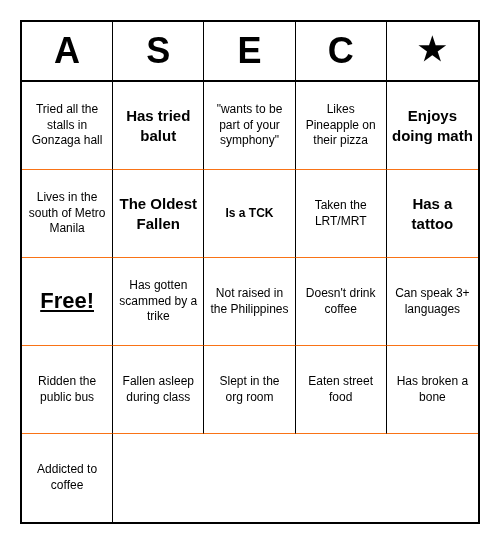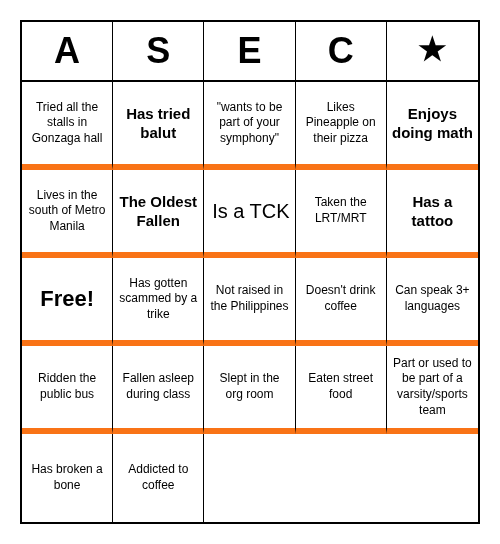--- a/index.html
+++ b/index.html
@@ -34,45 +34,45 @@
     .star-cell {
       font-size: 32px;
     }
     .bingo-grid {
       display: grid;
       grid-template-columns: repeat(5, 1fr);
       grid-template-rows: repeat(5, 1fr);
     }
     .bingo-cell {
       border-right: 1px solid #000;
-      border-bottom: 6px solid #f97316;
+      border-bottom: 1px solid #f97316;
       padding: 6px 5px;
       text-align: center;
       font-size: 12px;
       line-height: 1.3;
       min-height: 88px;
       display: flex;
       align-items: center;
       justify-content: center;
     }
     .bingo-cell:nth-child(5n) {
       border-right: none;
       align-items: center;
     }
     .bingo-cell:nth-child(n+21) {
       border-bottom: none;
     }
     .bingo-cell.free {
       font-size: 22px;
       font-weight: bold;
+      text-decoration: underline;
     }
     .bingo-cell.large-text {
-      font-size: 20px;
-      font-weight: normal;
-      justify-content: flex-end;
+      font-size: 12px;
+      font-weight: bold;
     }
     .bingo-cell.bold-medium {
       font-size: 15px;
       font-weight: bold;
     }
     .cell-text {
       display: block;
     }
   </style>
 </head>
@@ -138,22 +138,19 @@
       <div class="bingo-cell">
         <span class="cell-text">Fallen asleep during class</span>
       </div>
       <div class="bingo-cell">
         <span class="cell-text">Slept in the org room</span>
       </div>
       <div class="bingo-cell">
         <span class="cell-text">Eaten street food</span>
       </div>
       <div class="bingo-cell">
-        <span class="cell-text">Part or used to be part of a varsity/sports team</span>
-      </div>
-      <div class="bingo-cell">
         <span class="cell-text">Has broken a bone</span>
       </div>
       <div class="bingo-cell">
         <span class="cell-text">Addicted to coffee</span>
       </div>
     </div>
 </div>
 
 </body></html>

